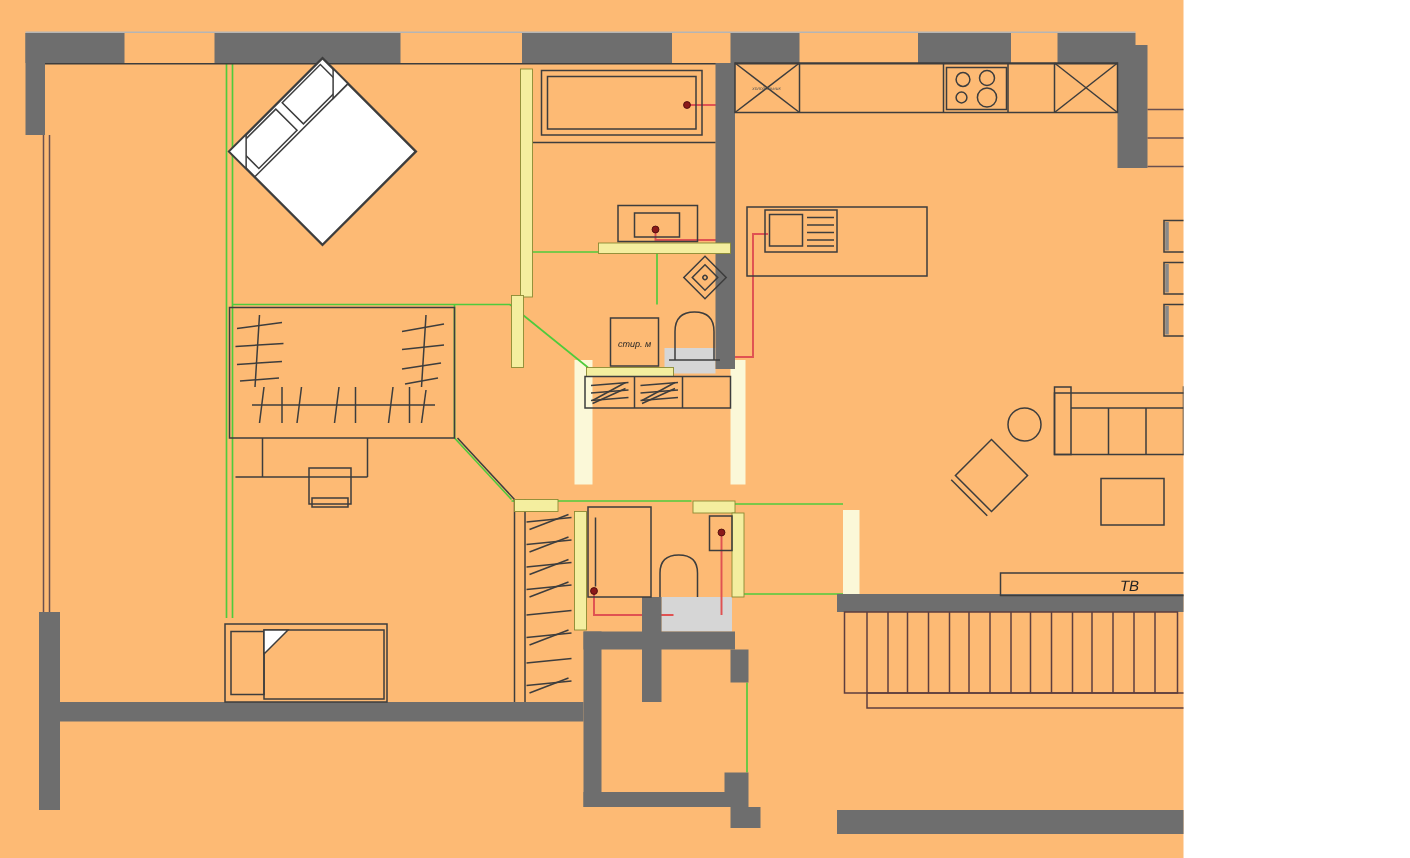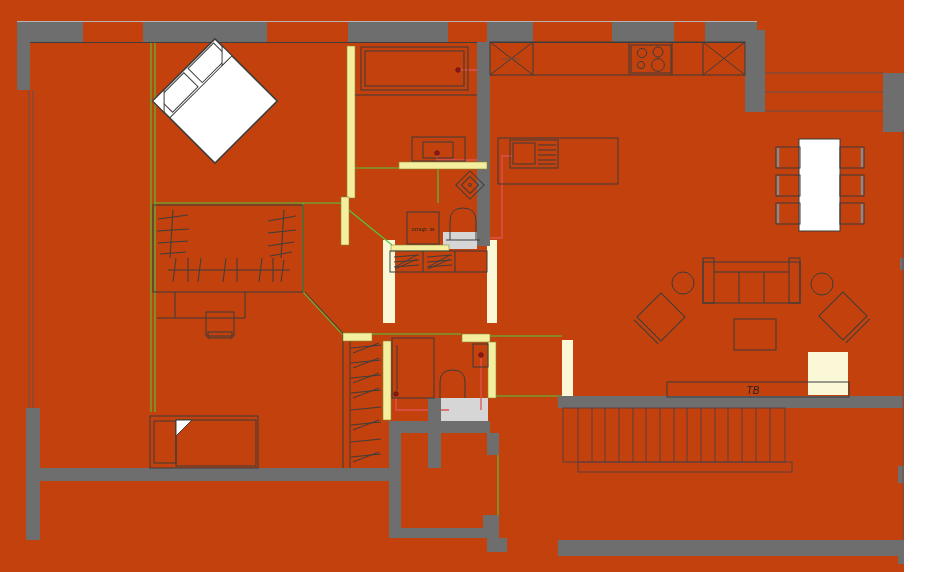--- a/index.html
+++ b/index.html
@@ -1,16 +1,16 @@
 <!DOCTYPE html>
 <html style="--wall: #6e6e6e; --line: #3d3d3d; --topline: #b5b5b5; --partition: #f4ee9f; --partition-border: #8a8a33; --glow: #fbf8d8; --floor: #d6d6d6; --wire-green: #4ecb3c; --wire-red: #e05252; --plumb-dot: #8b1a1a; --window: #6a4f4f; --stair: #5e3e3e; --background: #ffffff;"><head>
 <meta charset="utf-8">
 <style>
   html,body{margin:0;padding:0;background:#fff;}
-  .plan-wrap{position:relative;width:904px;height:572px;background:#c2410c;overflow:hidden;
+  .plan-wrap{position:relative;width:789px;height:572px;background:#fdba74;overflow:hidden;
              font-family:"Liberation Sans",sans-serif;}
   svg{display:block}
   .wall{fill:var(--wall);stroke:none}
   .topline{stroke:var(--topline);stroke-width:1;fill:none}
   .thin{stroke:var(--line);stroke-width:1;fill:none}
   .furn{stroke:var(--line);stroke-width:1;fill:#fff}
   .furnn{stroke:var(--line);stroke-width:1;fill:none}
   .win{stroke:var(--window);stroke-width:1;fill:none}
   .green{stroke:var(--wire-green);stroke-width:1.1;fill:none}
   .red{stroke:var(--wire-red);stroke-width:1.3;fill:none}

